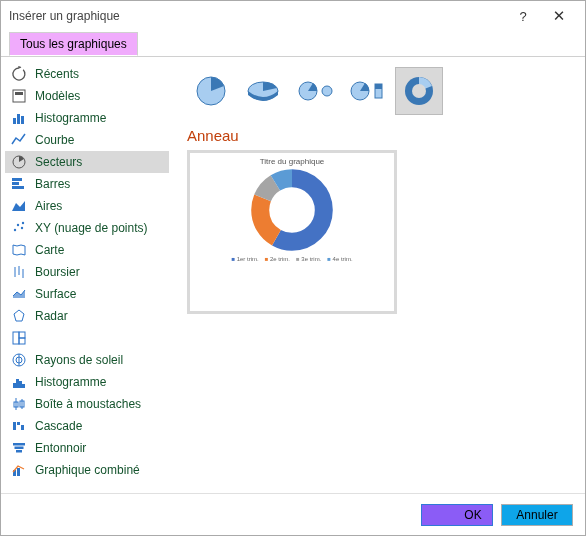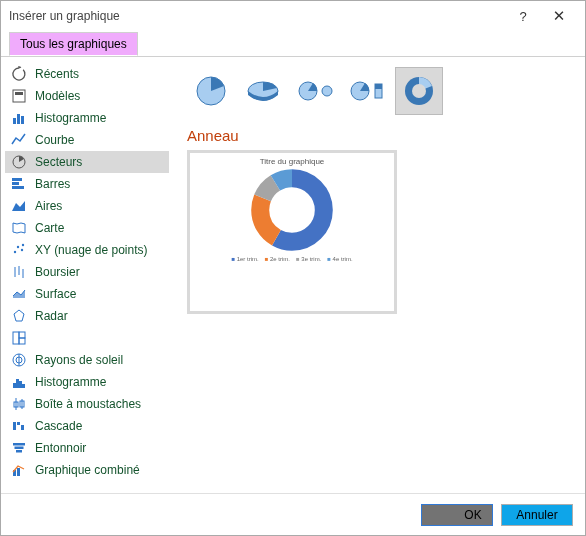--- a/index.html
+++ b/index.html
@@ -26,21 +26,21 @@
   .preview-title { font-size: 8px; color: #555; margin-bottom: 2px; }
   .donut-wrap { width: 84px; height: 84px; }
   .legend { display: flex; gap: 6px; font-size: 6px; color: #666; margin-top: 4px; }
   .legend span::before { content: "■ "; }
   .legend span:nth-child(1)::before { color: #4472c4; }
   .legend span:nth-child(2)::before { color: #ed7d31; }
   .legend span:nth-child(3)::before { color: #a5a5a5; }
   .legend span:nth-child(4)::before { color: #5b9bd5; }
   .footer { height: 42px; border-top: 1px solid #e0e0e0; display: flex; align-items: center; justify-content: flex-end; padding: 0 12px; gap: 8px; }
   .btn { width: 72px; height: 22px; font-size: 12px; border: 1px solid #adadad; background: #0ea5e9; cursor: pointer; }
-  .btn.primary { border: 1px solid #3079d6; background: #737373; padding-left: 32px; }
+  .btn.primary { border: 1px solid #3079d6; background: #8b5cf6; padding-left: 32px; }
 </style>
 </head>
 <body>
 
 <div class="dialog">
 
   <div class="titlebar">
     <span>Insérer un graphique</span>
     <span class="spacer"></span>
     <span class="help">?</span>
@@ -113,35 +113,35 @@
           <span class="side-icon">
             <svg width="16" height="16" viewBox="0 0 16 16">
               <path d="M1 13L5 5L9 9L14 3V13Z" fill="#2e75c9"></path>
             </svg>
           </span>
           <span>Aires</span>
         </div>
         <div class="side-item">
           <span class="side-icon">
             <svg width="16" height="16" viewBox="0 0 16 16">
-              <path d="M2 3l4 1 4-1 4 1v9l-4-1-4 1-4-1z" fill="none" stroke="#2e75c9"></path>
-            </svg>
-          </span>
-          <span>Carte</span>
-        </div>
-        <div class="side-item">
-          <span class="side-icon">
-            <svg width="16" height="16" viewBox="0 0 16 16">
               <circle cx="4" cy="10" r="1.2" fill="#2e75c9"></circle>
               <circle cx="7" cy="5" r="1.2" fill="#2e75c9"></circle>
               <circle cx="11" cy="8" r="1.2" fill="#2e75c9"></circle>
               <circle cx="12" cy="3" r="1.2" fill="#2e75c9"></circle>
             </svg>
           </span>
           <span>XY (nuage de points)</span>
+        </div>
+        <div class="side-item">
+          <span class="side-icon">
+            <svg width="16" height="16" viewBox="0 0 16 16">
+              <path d="M2 3l4 1 4-1 4 1v9l-4-1-4 1-4-1z" fill="none" stroke="#2e75c9"></path>
+            </svg>
+          </span>
+          <span>Carte</span>
         </div>
         <div class="side-item">
           <span class="side-icon">
             <svg width="16" height="16" viewBox="0 0 16 16">
               <line x1="4" y1="3" x2="4" y2="13" stroke="#2e75c9"></line>
               <line x1="8" y1="2" x2="8" y2="11" stroke="#2e75c9"></line>
               <line x1="12" y1="5" x2="12" y2="14" stroke="#2e75c9"></line>
             </svg>
           </span>
           <span>Boursier</span>

